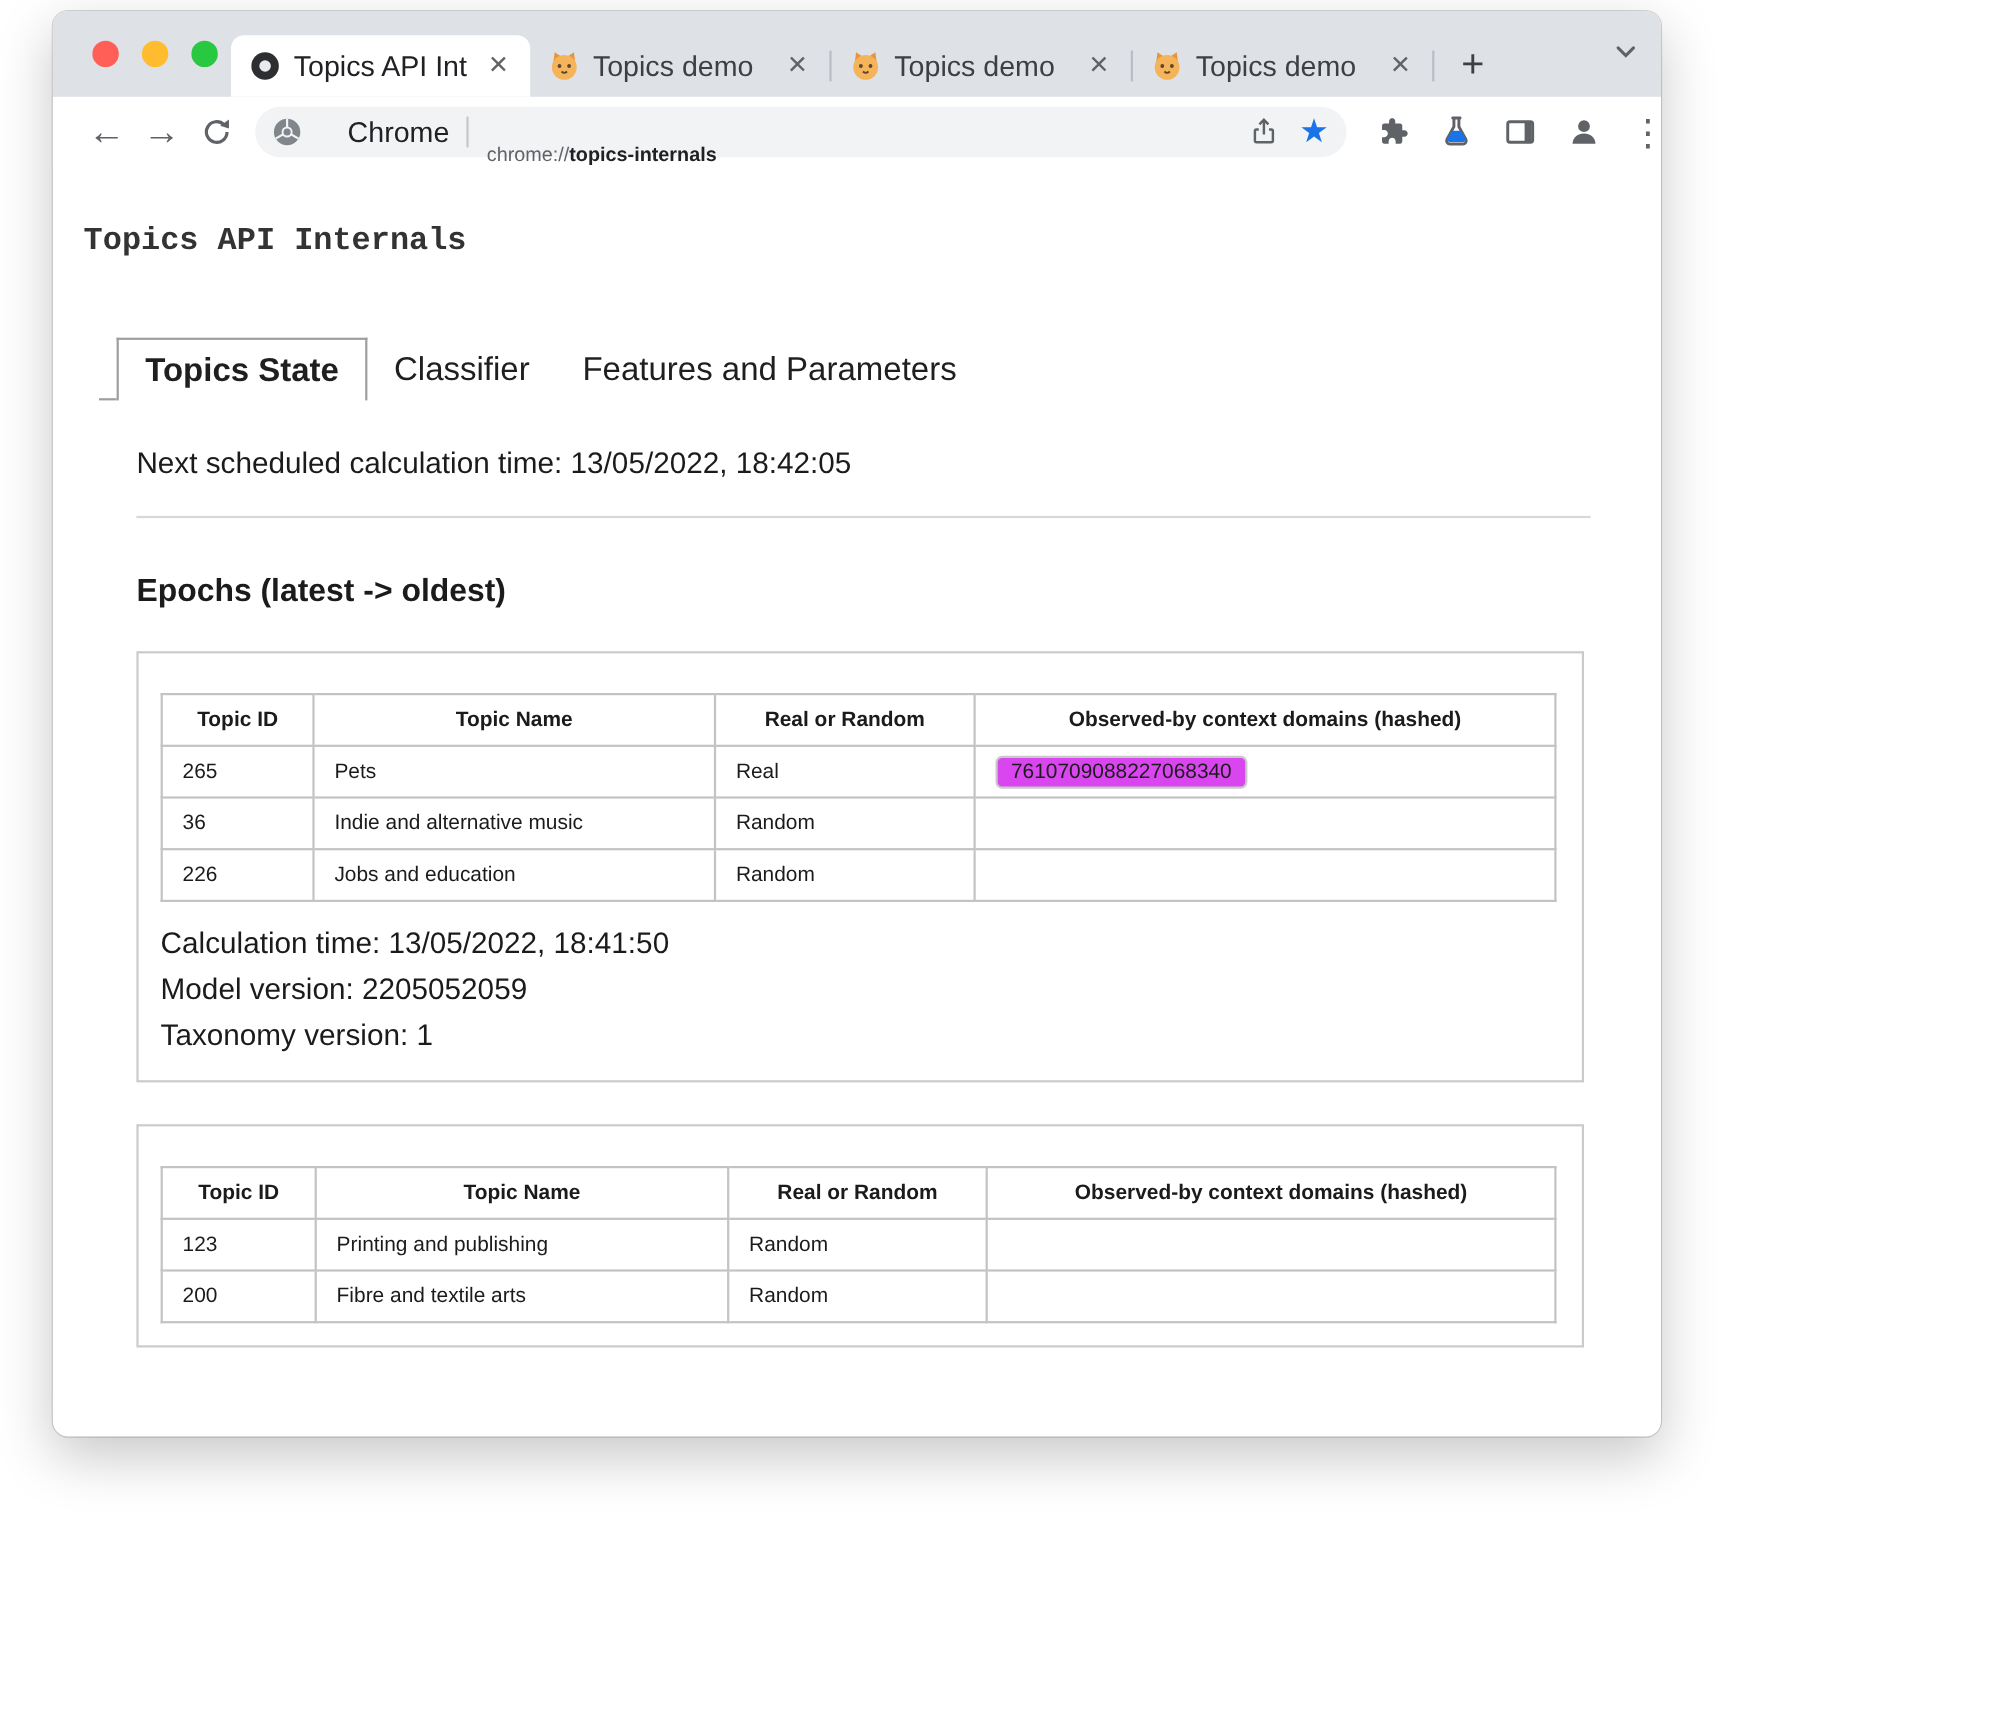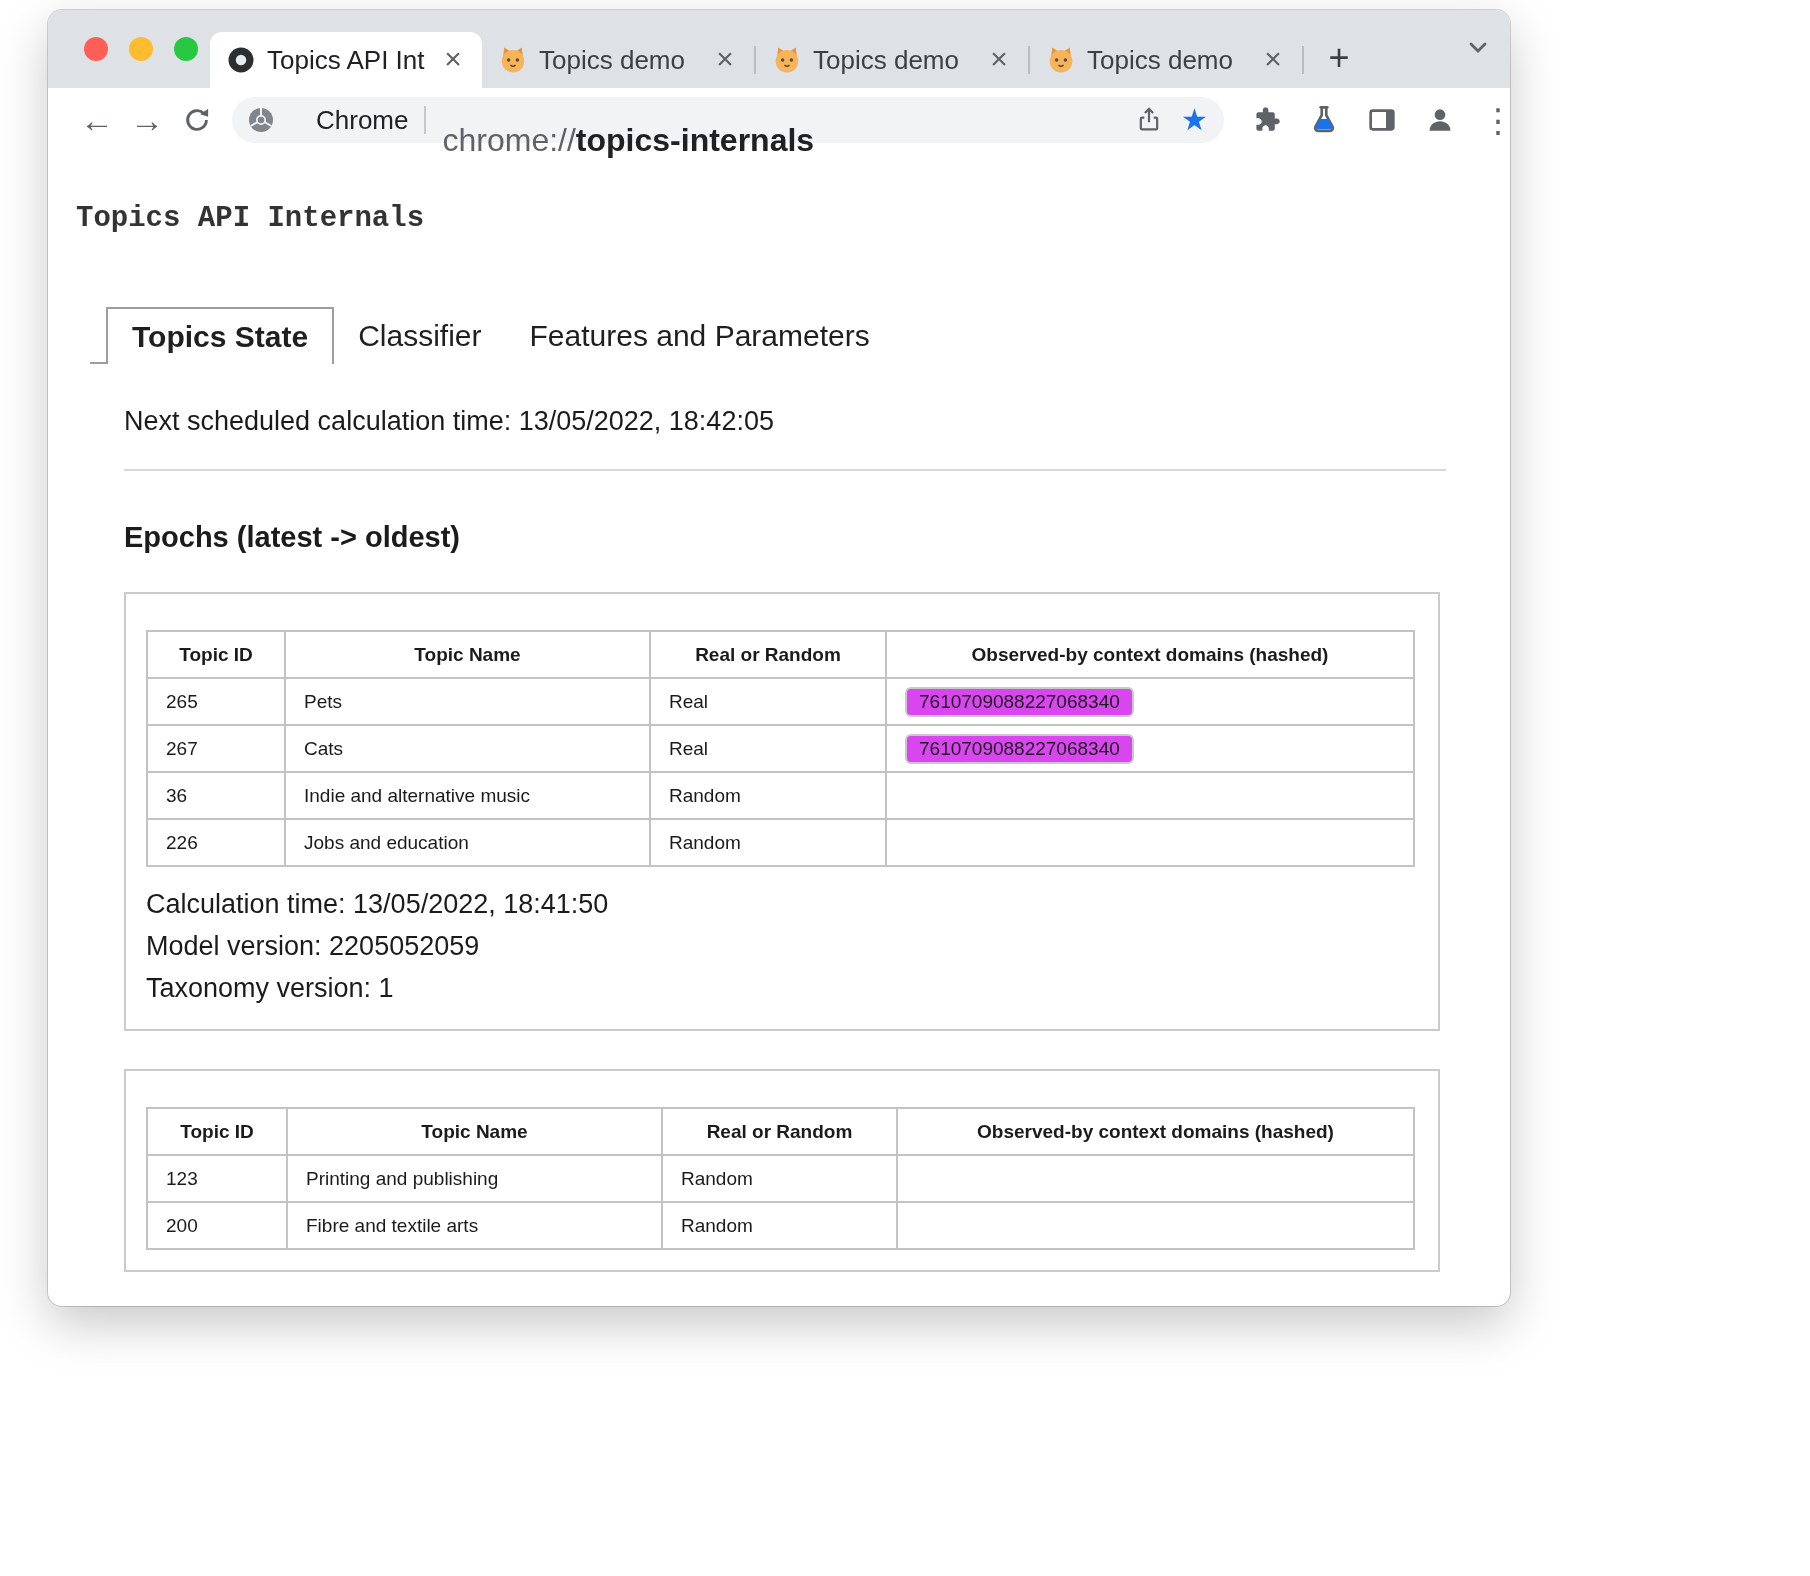--- a/index.html
+++ b/index.html
@@ -33,21 +33,21 @@
   .strip-chevron { position:absolute; right:18px; top:50%; transform:translateY(-50%); }
   
   .toolbar { height:64px; background:#fff; display:flex; align-items:center; padding:0 24px; }
   .nav-btn { width:50px; height:50px; display:flex; align-items:center; justify-content:center; font-size:34px; color:#5f6368; border-radius:50%; flex:0 0 auto; }
   .omnibox {
     width:992px; height:46px; margin-left:10px; background:#f1f3f4; border-radius:23px;
     display:flex; align-items:center; padding:0 16px 0 14px; gap:12px; flex:0 0 auto;
   }
   .omnibox .chip-label { font-size:26px; color:#202124;margin-left:28px; }
   .omni-sep { width:2px; height:28px; background:#c4c7cc; margin:0 4px; }
-  .url { font-size:32px; white-space:nowrap; overflow:hidden; flex:1;margin-top:40px; }
+  .url { font-size:18px; white-space:nowrap; overflow:hidden; flex:1;margin-top:40px; }
   .url .scheme { color:#5f6368; }
   .url .host { color:#202124; font-weight:bold; }
   .omni-right { display:flex; align-items:center; gap:18px; margin-left:auto; }
   .star { font-size:30px; color:#1a73e8; line-height:1; }
   .tool-cluster { display:flex; align-items:center; gap:10px; margin-left:18px; }
   .tool-btn { width:48px; height:48px; display:flex; align-items:center; justify-content:center; border-radius:50%; }
   .dots { font-size:33px; color:#5f6368; }
   
   .content { padding:50px 28px 0; }
   .page-title { font-size:29px; font-weight:bold; color:#333; line-height:1.15;font-family:Liberation Mono, monospace; }
@@ -237,26 +237,20 @@
             </tr>
           </thead>
           <tbody>
             <tr>
               <td>265</td>
               <td>Pets</td>
               <td>Real</td>
               <td><span class="hash">7610709088227068340</span></td>
             </tr>
             <tr>
-              <td>267</td>
-              <td>Cats</td>
-              <td>Real</td>
-              <td><span class="hash">7610709088227068340</span></td>
-            </tr>
-            <tr>
               <td>36</td>
               <td>Indie and alternative music</td>
               <td>Random</td>
               <td></td>
             </tr>
             <tr>
               <td>226</td>
               <td>Jobs and education</td>
               <td>Random</td>
               <td></td>

